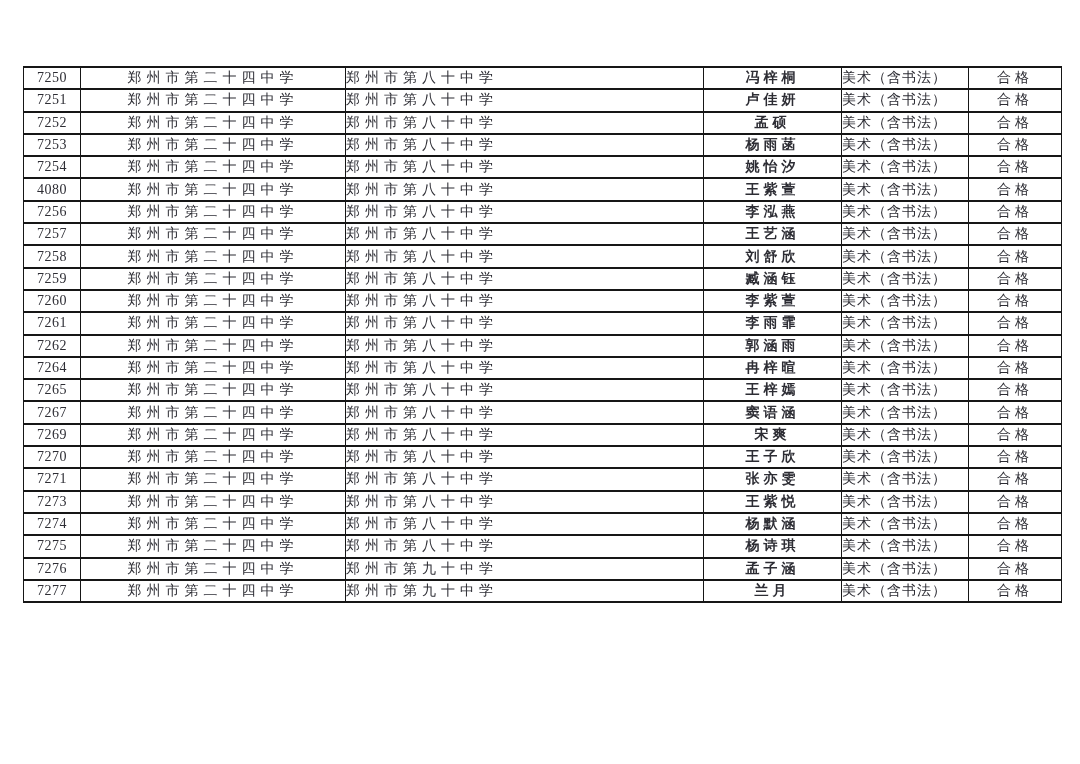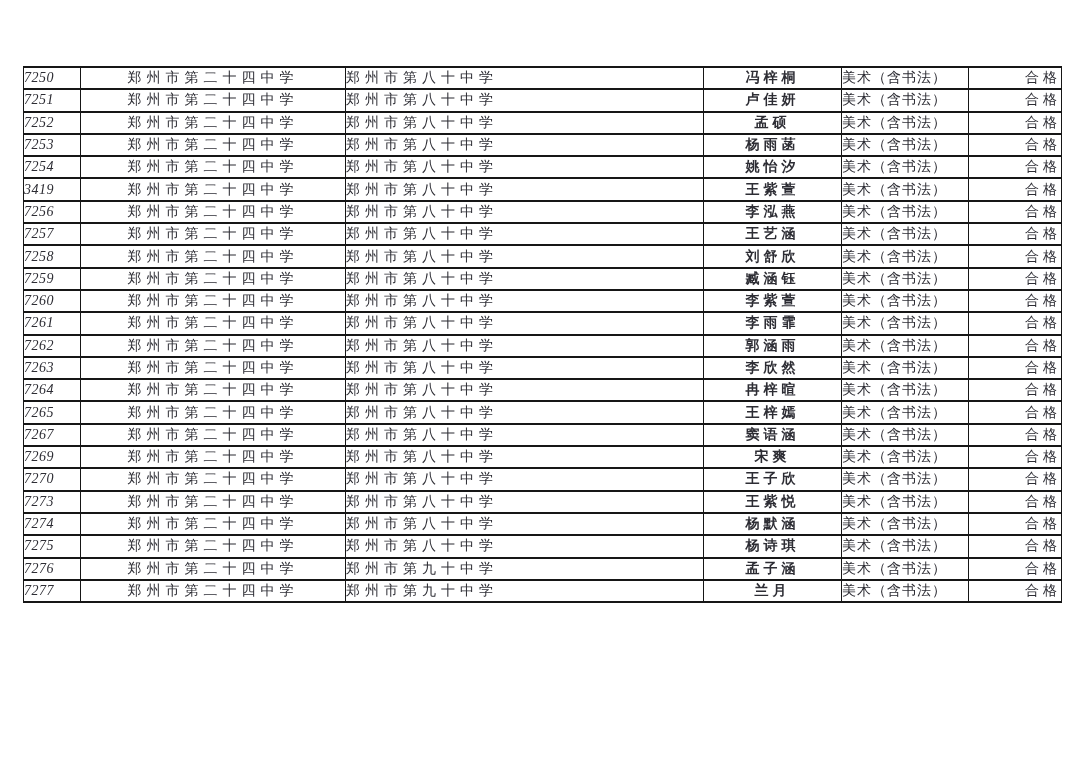--- a/index.html
+++ b/index.html
@@ -32,25 +32,24 @@
     padding: 0;
     overflow: hidden;
     white-space: nowrap;
     vertical-align: middle;
     color: #2d2d34;
     font-size: 14px;
     line-height: 20px;
   }
   td.c-serial {
     width: 56px;
-    text-align: left;
+    text-align: center;
     font-size: 15px;
     letter-spacing: 0.5px;
     color: #26263a;
-    font-style: italic;
   }
   td.c-gradschool {
     width: 264px;
     text-align: center;
     letter-spacing: 5px;
     margin-top: 8px;
   }
   td.c-admschool {
     width: 357px;
     text-align: left;
@@ -66,21 +65,21 @@
   }
   td.c-major {
     width: 126px;
     text-align: left;
     padding-left: 2px;
     letter-spacing: 1px;
     margin-left: 8px;
   }
   td.c-result {
     width: 92px;
-    text-align: right;
+    text-align: center;
     letter-spacing: 4px;
   }
 </style>
 </head>
 <body>
 
 <div class="page">
   <table class="results">
     <tbody>
         <tr>
@@ -117,21 +116,21 @@
   </tr>
         <tr>
     <td class="c-serial">7254</td>
     <td class="c-gradschool">郑州市第二十四中学</td>
     <td class="c-admschool">郑州市第八十中学</td>
     <td class="c-name">姚怡汐</td>
     <td class="c-major">美术（含书法）</td>
     <td class="c-result">合格</td>
   </tr>
         <tr>
-    <td class="c-serial">3419</td>
+    <td class="c-serial">4080</td>
     <td class="c-gradschool">郑州市第二十四中学</td>
     <td class="c-admschool">郑州市第八十中学</td>
     <td class="c-name">王紫萱</td>
     <td class="c-major">美术（含书法）</td>
     <td class="c-result">合格</td>
   </tr>
         <tr>
     <td class="c-serial">7256</td>
     <td class="c-gradschool">郑州市第二十四中学</td>
     <td class="c-admschool">郑州市第八十中学</td>
@@ -181,28 +180,20 @@
   </tr>
         <tr>
     <td class="c-serial">7262</td>
     <td class="c-gradschool">郑州市第二十四中学</td>
     <td class="c-admschool">郑州市第八十中学</td>
     <td class="c-name">郭涵雨</td>
     <td class="c-major">美术（含书法）</td>
     <td class="c-result">合格</td>
   </tr>
         <tr>
-    <td class="c-serial">7263</td>
-    <td class="c-gradschool">郑州市第二十四中学</td>
-    <td class="c-admschool">郑州市第八十中学</td>
-    <td class="c-name">李欣然</td>
-    <td class="c-major">美术（含书法）</td>
-    <td class="c-result">合格</td>
-  </tr>
-        <tr>
     <td class="c-serial">7264</td>
     <td class="c-gradschool">郑州市第二十四中学</td>
     <td class="c-admschool">郑州市第八十中学</td>
     <td class="c-name">冉梓暄</td>
     <td class="c-major">美术（含书法）</td>
     <td class="c-result">合格</td>
   </tr>
         <tr>
     <td class="c-serial">7265</td>
     <td class="c-gradschool">郑州市第二十四中学</td>
@@ -225,20 +216,28 @@
     <td class="c-admschool">郑州市第八十中学</td>
     <td class="c-name">宋爽</td>
     <td class="c-major">美术（含书法）</td>
     <td class="c-result">合格</td>
   </tr>
         <tr>
     <td class="c-serial">7270</td>
     <td class="c-gradschool">郑州市第二十四中学</td>
     <td class="c-admschool">郑州市第八十中学</td>
     <td class="c-name">王子欣</td>
+    <td class="c-major">美术（含书法）</td>
+    <td class="c-result">合格</td>
+  </tr>
+        <tr>
+    <td class="c-serial">7271</td>
+    <td class="c-gradschool">郑州市第二十四中学</td>
+    <td class="c-admschool">郑州市第八十中学</td>
+    <td class="c-name">张亦雯</td>
     <td class="c-major">美术（含书法）</td>
     <td class="c-result">合格</td>
   </tr>
         <tr>
     <td class="c-serial">7273</td>
     <td class="c-gradschool">郑州市第二十四中学</td>
     <td class="c-admschool">郑州市第八十中学</td>
     <td class="c-name">王紫悦</td>
     <td class="c-major">美术（含书法）</td>
     <td class="c-result">合格</td>

